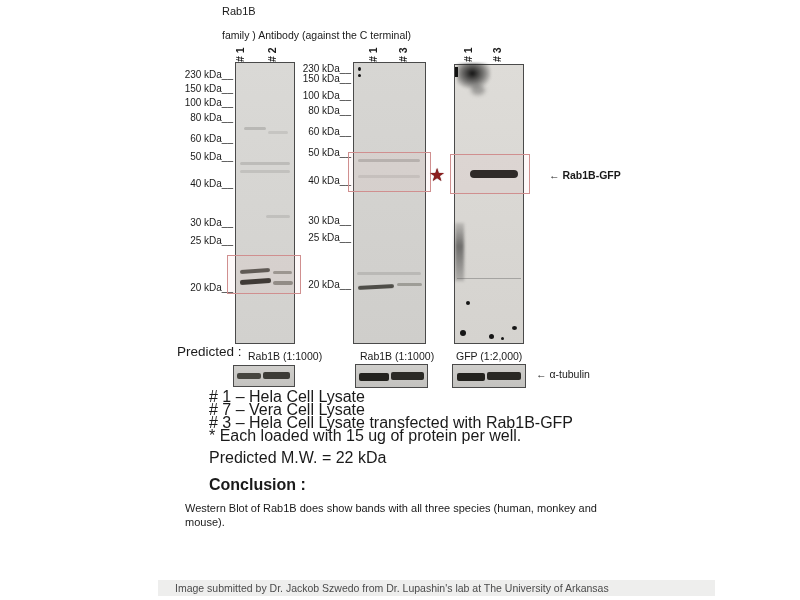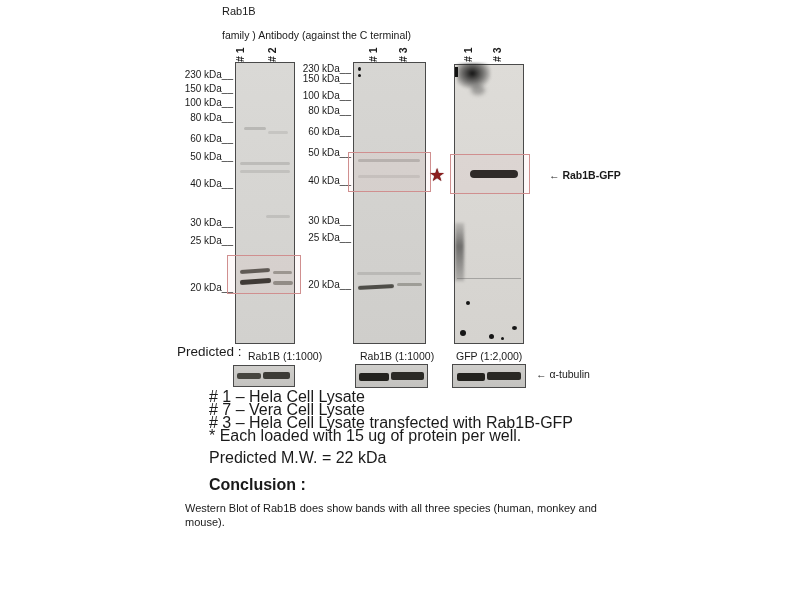--- a/index.html
+++ b/index.html
@@ -130,14 +130,15 @@
   <div class="note" style="top:429px;">* Each loaded with 15 ug of protein per well.</div>
 
   <div class="note" style="top:451px;">Predicted M.W. = 22 kDa</div>
 
   <div class="note" style="top:478px;font-weight:bold;">Conclusion :</div>
   <div class="para" style="top:502px;width:440px;">
     <div>Western Blot of Rab1B does show bands with all three species (human, monkey and</div>
     <div>mouse).</div>
   </div>
 
+  <div class="footer">Image submitted by Dr. Jackob Szwedo from Dr. Lupashin's lab at The University of Arkansas</div>
 
 </div>
 
 </body></html>

